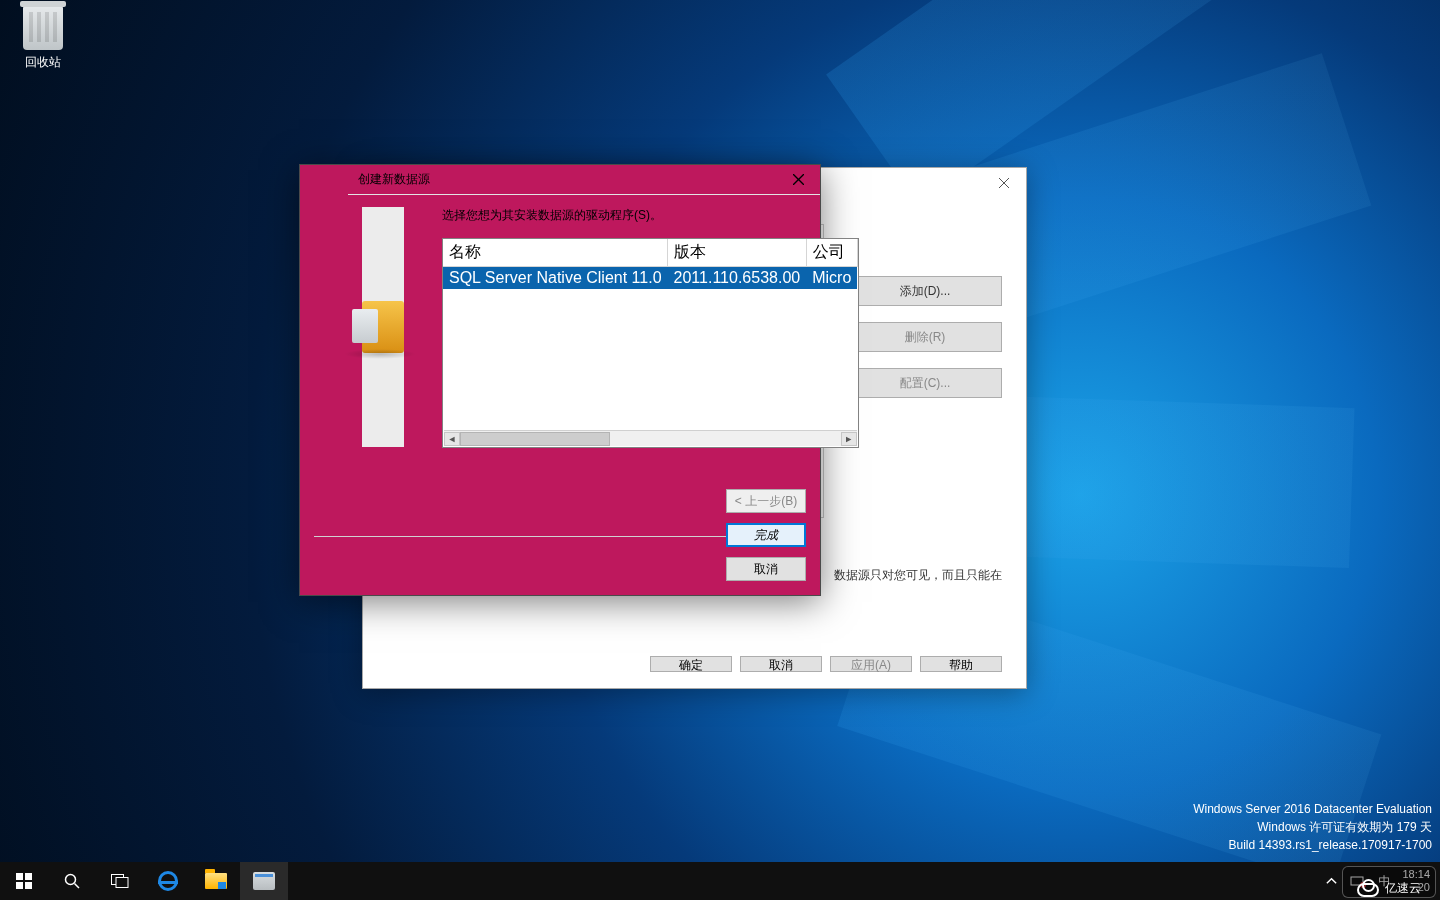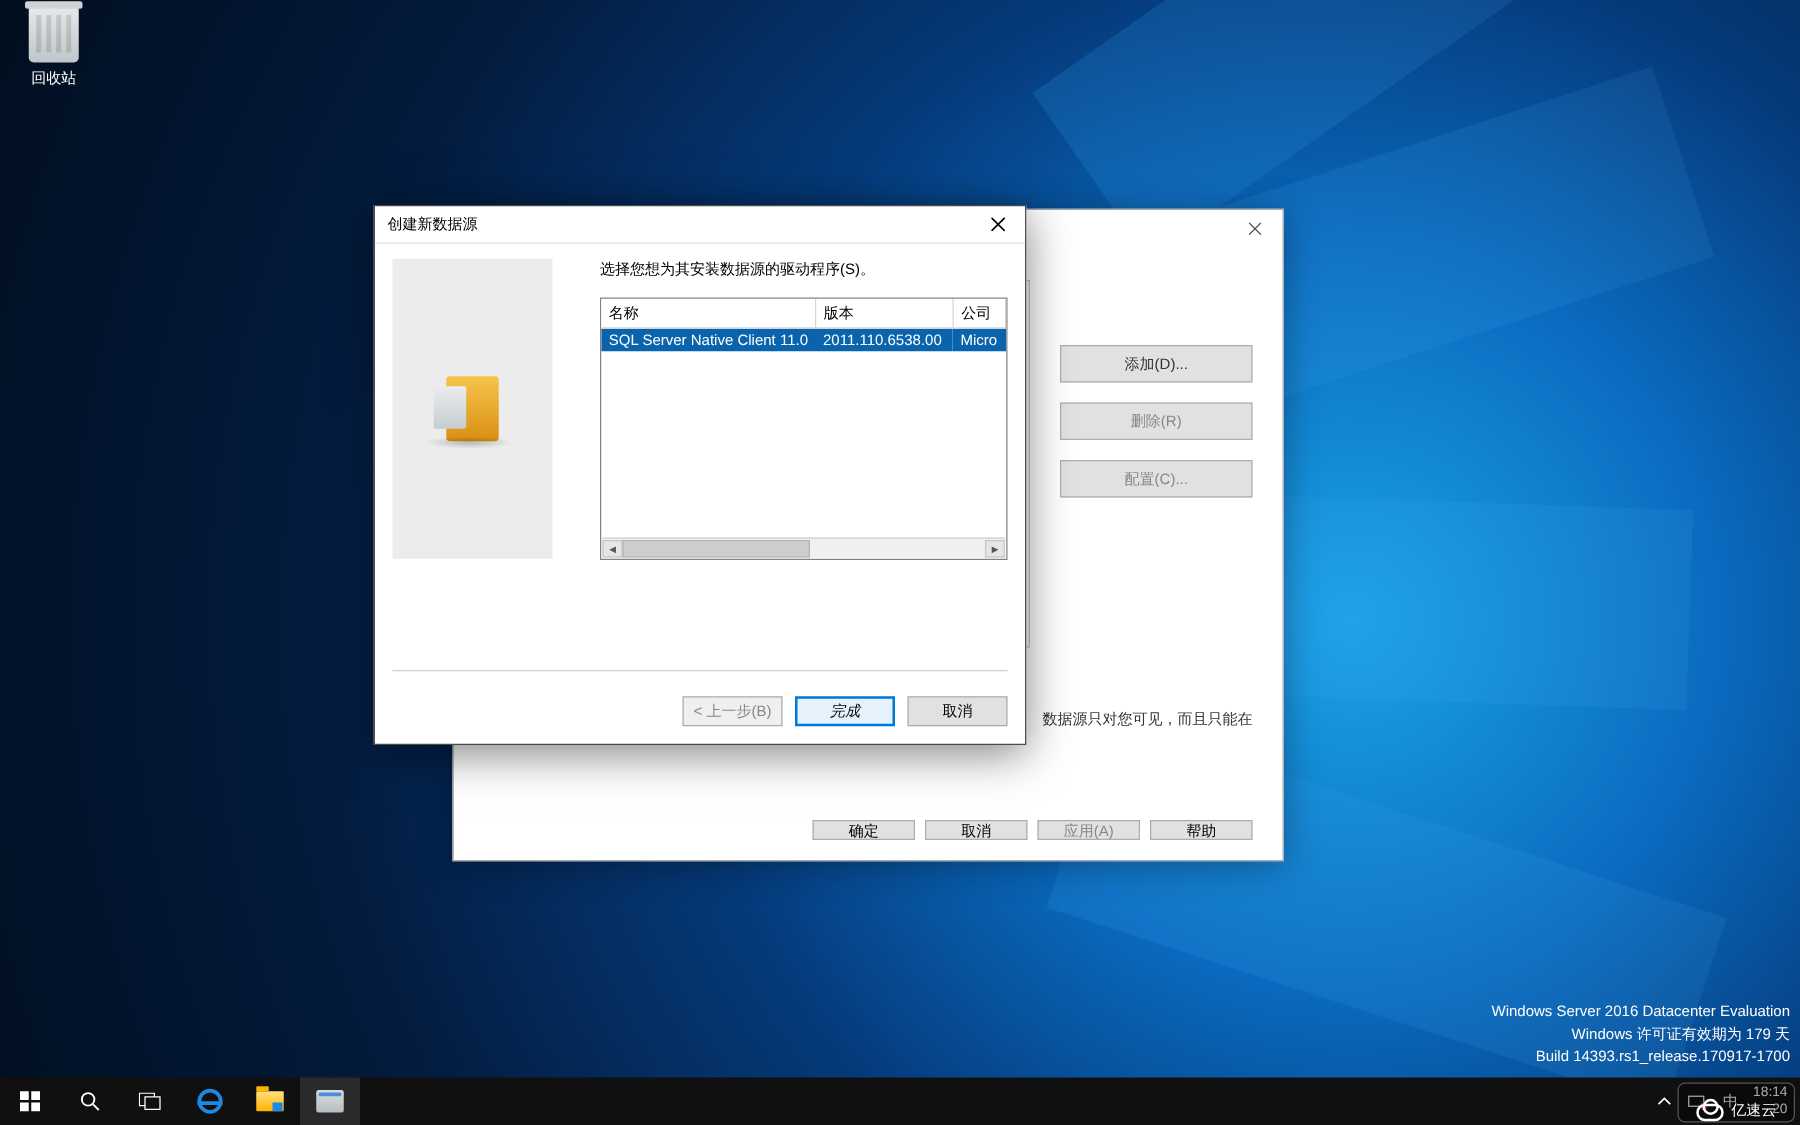--- a/index.html
+++ b/index.html
@@ -58,42 +58,42 @@
 .win-bg .side-btns { position: absolute; right: 24px; top: 108px; display: flex; flex-direction: column; gap: 16px; }
 .win-bg .side-btns button { width: 154px; height: 30px; background: #e1e1e1; border: 1px solid #adadad; font-size: 12px; color: #333; }
 .win-bg .side-btns button.disabled { color: #888; }
 .win-bg .content-border { position: absolute; left: 24px; right: 202px; top: 56px; bottom: 170px; border: 1px solid #c8c8c8; }
 .win-bg .hint-text { position: absolute; right: 24px; bottom: 104px; font-size: 12px; color: #333; max-width: 200px; text-align: left; }
 .win-bg .bottom-btns { position: absolute; right: 24px; bottom: 16px; display: flex; gap: 8px; }
 .win-bg .bottom-btns button { width: 82px; height: 16px; background: #e1e1e1; border: 1px solid #adadad; font-size: 12px; }
 .win-bg .bottom-btns button.disabled { color: #888; }
 
 
-.wizard { position: absolute; left: 299px; top: 164px; width: 522px; height: 432px; background: #ffffff; border: 1px solid #4a4a4a; box-shadow: 0 6px 34px rgba(0,0,0,0.5); }
+.wizard { position: absolute; left: 299px; top: 164px; width: 522px; height: 432px; background: #be185d; border: 1px solid #4a4a4a; box-shadow: 0 6px 34px rgba(0,0,0,0.5); padding-left: 48px; }
 .wizard .titlebar { height: 30px; display: flex; align-items: center; padding-left: 10px; border-bottom: 1px solid #e4e4e4; }
 .wizard .title { font-size: 12px; color: #000; flex: 1; }
 .wizard .close { width: 44px; height: 100%; display: flex; align-items: center; justify-content: center; font-size: 14px; color: #000; cursor: pointer; }
 .wizard .body { display: flex; padding: 12px 14px 0 14px; height: 330px; }
 .wizard .art { width: 128px; height: 240px; background: #ececec; margin-right: 38px; display:flex; align-items:center; justify-content:center; }
 .wizard .art .db-ico { width: 42px; height: 52px; background: linear-gradient(#f6c44a,#d98f13); border-radius: 3px; position: relative; }
 .wizard .art .db-ico::before { content: ""; position: absolute; left: -10px; top: 8px; width: 26px; height: 34px; background: linear-gradient(#e9edf0,#c7ccd0); border-radius: 2px; }
 .wizard .art .db-ico::after { content: ""; position: absolute; left: -18px; bottom: -6px; width: 72px; height: 10px; background: radial-gradient(ellipse at center, rgba(0,0,0,0.22), transparent 70%); }
 .wizard .right { flex: 1; }
 .wizard .instr { font-size: 12px; color: #000; margin-bottom: 14px; }
 .wizard .list { border: 1px solid #828282; height: 210px; position: relative; overflow: hidden; background: #fff; }
-.wizard .list table { width: 100%; border-collapse: collapse; font-size: 12px; }
+.wizard .list table { width: 100%; border-collapse: collapse; font-size: 16px; }
 .wizard .list th { text-align: left; font-weight: normal; background: #fff; border-bottom: 1px solid #d5d5d5; border-right: 1px solid #d5d5d5; padding: 3px 6px; color: #000; }
 .wizard .list td { padding: 2px 6px; color: #000; white-space: nowrap; }
 .wizard .list tr.selected td { background: #0a64ad; color: #fff; }
 .wizard .hscroll { position: absolute; left: 1px; right: 1px; bottom: 1px; height: 16px; background: #f0f0f0; border-top: 1px solid #d0d0d0; display: flex; align-items: center; }
 .wizard .hscroll .arrow { width: 16px; height: 14px; background: #e6e6e6; border: 1px solid #c6c6c6; display: flex; align-items: center; justify-content: center; font-size: 9px; color: #555; }
 .wizard .hscroll .track { flex: 1; height: 14px; position: relative; }
 .wizard .hscroll .thumb { position: absolute; left: 0; top: 0; width: 150px; height: 14px; background: #cdcdcd; border: 1px solid #b4b4b4; }
 .wizard .sep { position: absolute; left: 14px; right: 14px; bottom: 58px; height: 1px; background: #d0d0d0; }
-.wizard .btns { position: absolute; right: 14px; bottom: 14px; display: flex; gap: 10px; }
+.wizard .btns { position: absolute; right: 14px; bottom: 14px; display: flex; gap: 10px; flex-direction: column; }
 .wizard .btns button { width: 80px; height: 24px; font-size: 12px; background: #e1e1e1; border: 1px solid #adadad; }
 .wizard .btns button.disabled { color: #888; background: #efefef; }
 .wizard .btns button.primary { border: 2px solid #0078d7; background: #e5f1fb; font-style: italic; }
 
 
 .cloud-badge { position: absolute; right: 4px; bottom: 2px; height: 32px; padding: 0 14px; display: flex; align-items: flex-end; gap: 6px; background: rgba(0,0,0,0.35); border-radius: 6px; color: #fff; font-size: 12px; border: 1px solid rgba(255,255,255,0.3); z-index: 50; }
 .cloud-badge .cloud { width: 22px; height: 14px; border: 2px solid #fff; border-radius: 10px; position: relative; }
 .cloud-badge .cloud::before { content: ""; position: absolute; top: -6px; left: 3px; width: 9px; height: 9px; border: 2px solid #fff; border-radius: 50%; background: transparent; }
 
 svg { display: block; }

